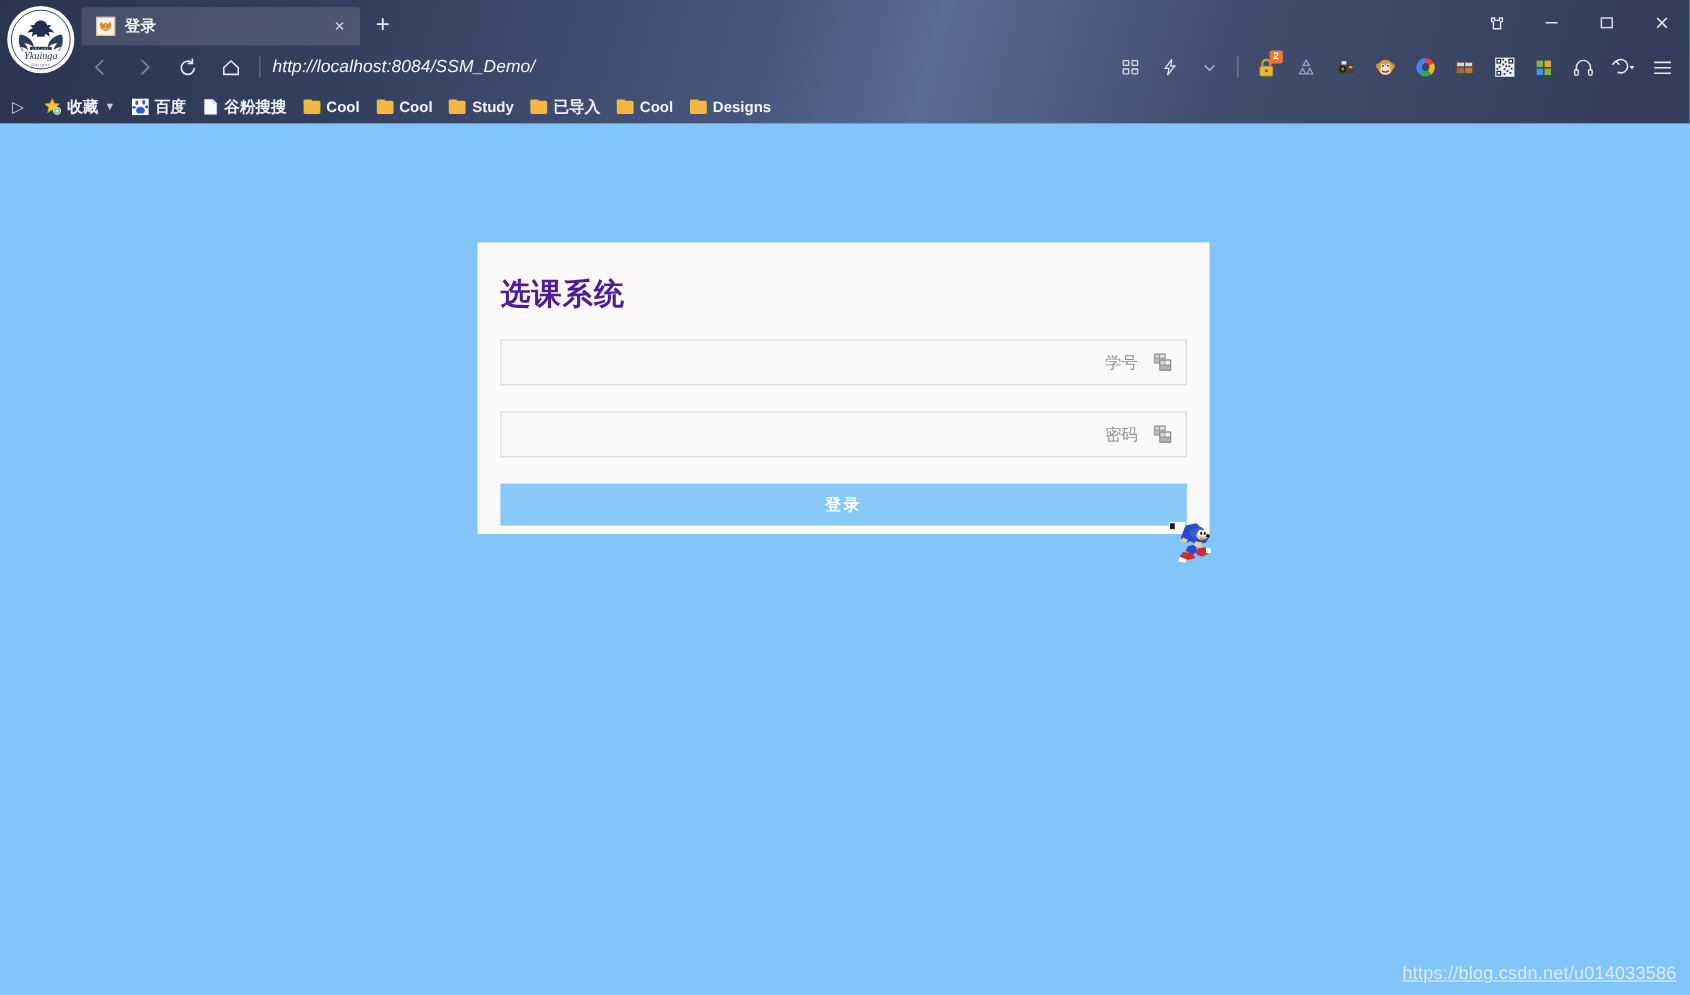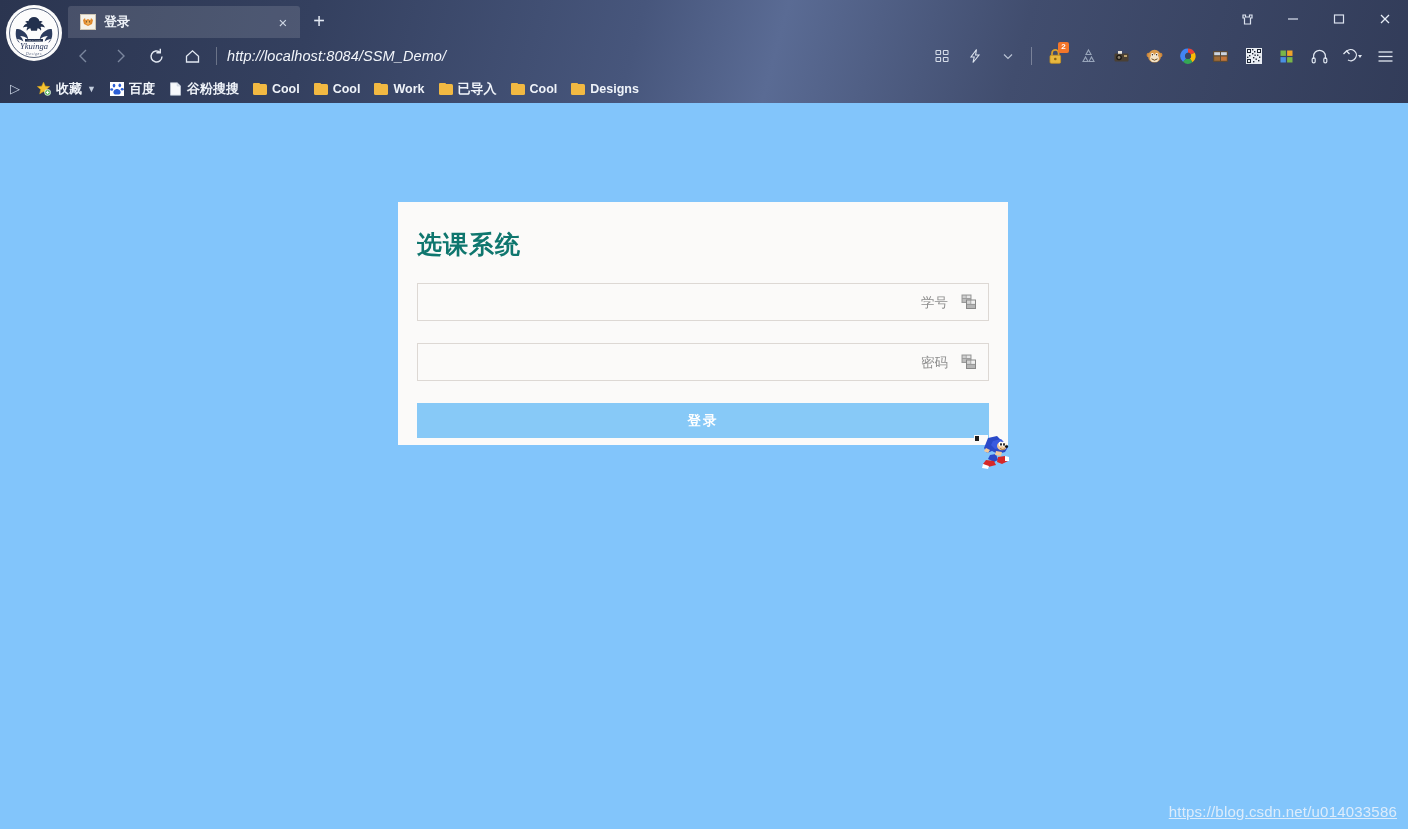--- a/index.html
+++ b/index.html
@@ -174,21 +174,21 @@
     overflow: hidden;
   }
   #login-card {
     position: absolute;
     left: 398px; top: 99px;
     width: 610px; height: 243px;
     background: #fbfaf9;
     padding: 20px 19px 0 19px;
   }
   #card-title {
-    color: #0f766e;
+    color: #4c1d95;
     font-size: 25px;
     font-weight: bold;
     letter-spacing: 1px;
     margin: 6px 0 12px 0;
     font-family: Liberation Serif, serif;
   }
   #card-subtitle {
     color: #4b4b4b;
     font-size: 13.5px;
     margin-top: 9px;
@@ -498,21 +498,21 @@
     <div class="bm">
       <span class="folder-ico"></span>
       <span class="bm-label">Cool</span>
     </div>
     <div class="bm">
       <span class="folder-ico"></span>
       <span class="bm-label">Cool</span>
     </div>
     <div class="bm">
       <span class="folder-ico"></span>
-      <span class="bm-label">Work</span>
+      <span class="bm-label">Study</span>
     </div>
     <div class="bm">
       <span class="folder-ico"></span>
       <span class="bm-label cn">已导入</span>
     </div>
     <div class="bm">
       <span class="folder-ico"></span>
       <span class="bm-label">Cool</span>
     </div>
     <div class="bm">

